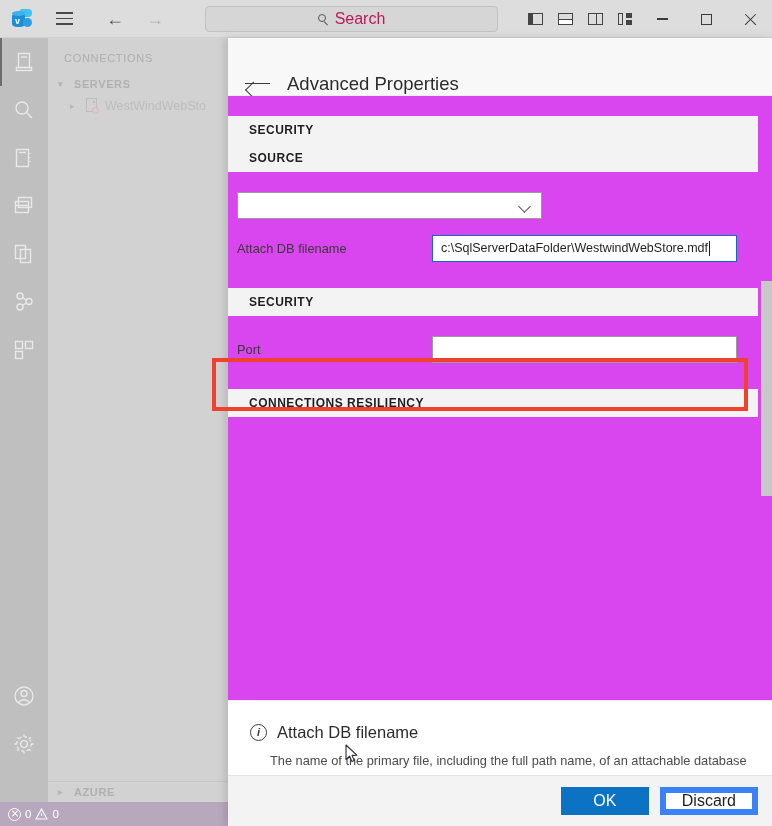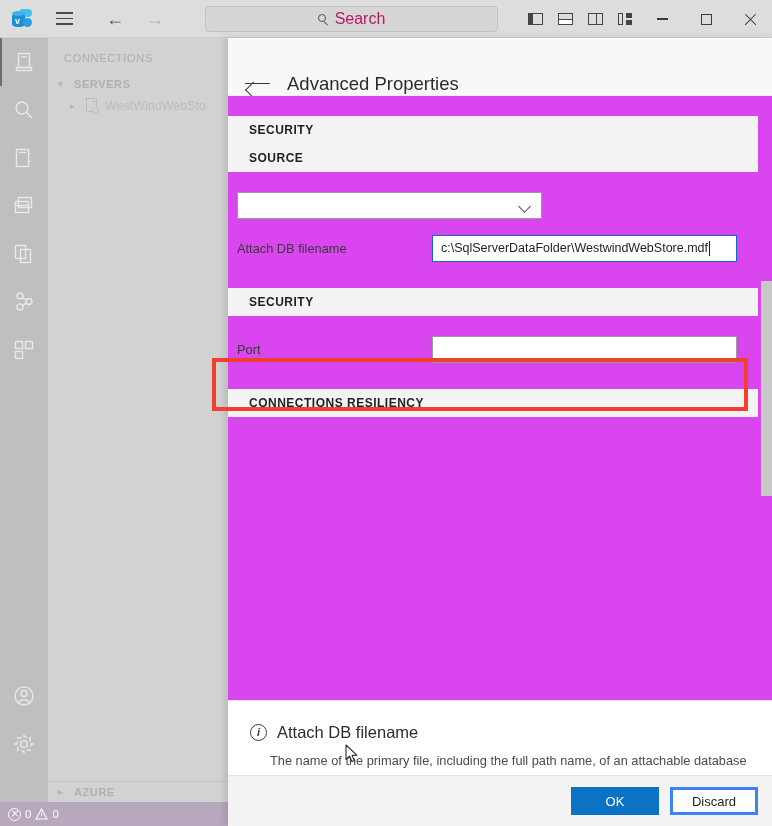--- a/index.html
+++ b/index.html
@@ -279,27 +279,27 @@
   
   .dlg-footer {
     position: absolute; left: 0; bottom: 0;
     width: 544px; height: 51px;
     background: #f3f3f3; border-top: 1px solid #e4e4e4;
     display: flex; align-items: center; justify-content: flex-end;
     gap: 11px; padding-right: 14px;
   }
   .btn {
     height: 28px; min-width: 88px; padding: 0 16px;
-    font-size: 13px; cursor: pointer;
+    font-size: 16px; cursor: pointer;
     display: flex; align-items: center; justify-content: center;
     border: 1px solid transparent;
     font-family: "Liberation Sans", sans-serif;
   }
   .btn.primary { background: #0b72c4; color: #ffffff; }
-  .btn.secondary { background: #ffffff; color: #1f1f1f; border: 3px solid #3b82f6; }
+  .btn.secondary { background: #ffffff; color: #1f1f1f; border: 6px solid #3b82f6; }
 
   
   .mouse { position: absolute; left: 345px; top: 744px; z-index: 40; pointer-events:none; }
 </style>
 </head>
 <body>
 
 <div id="app">
 
   <div class="titlebar">

